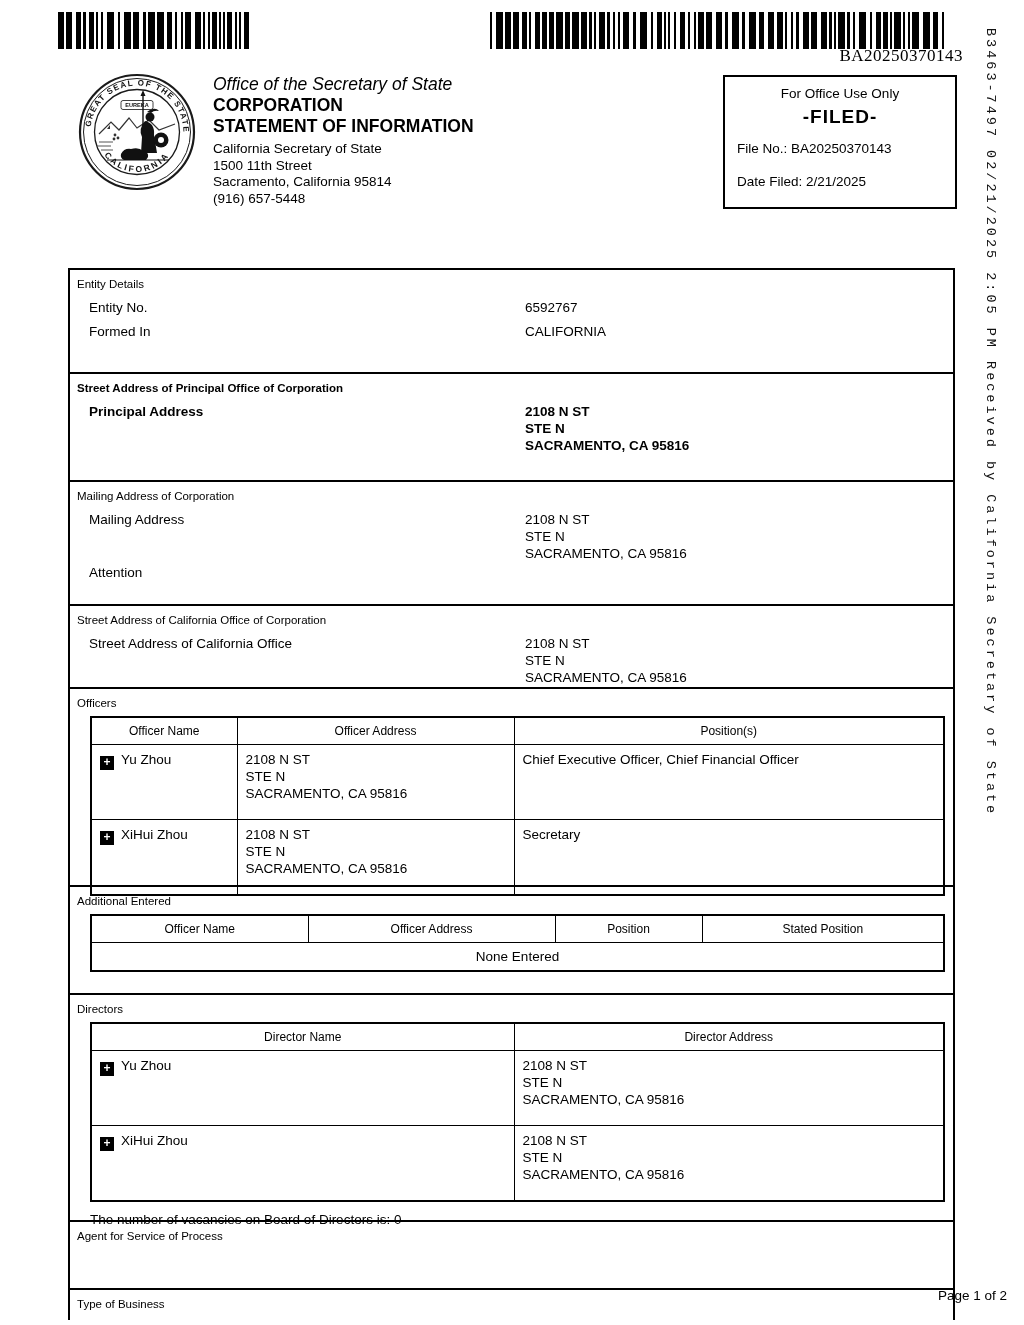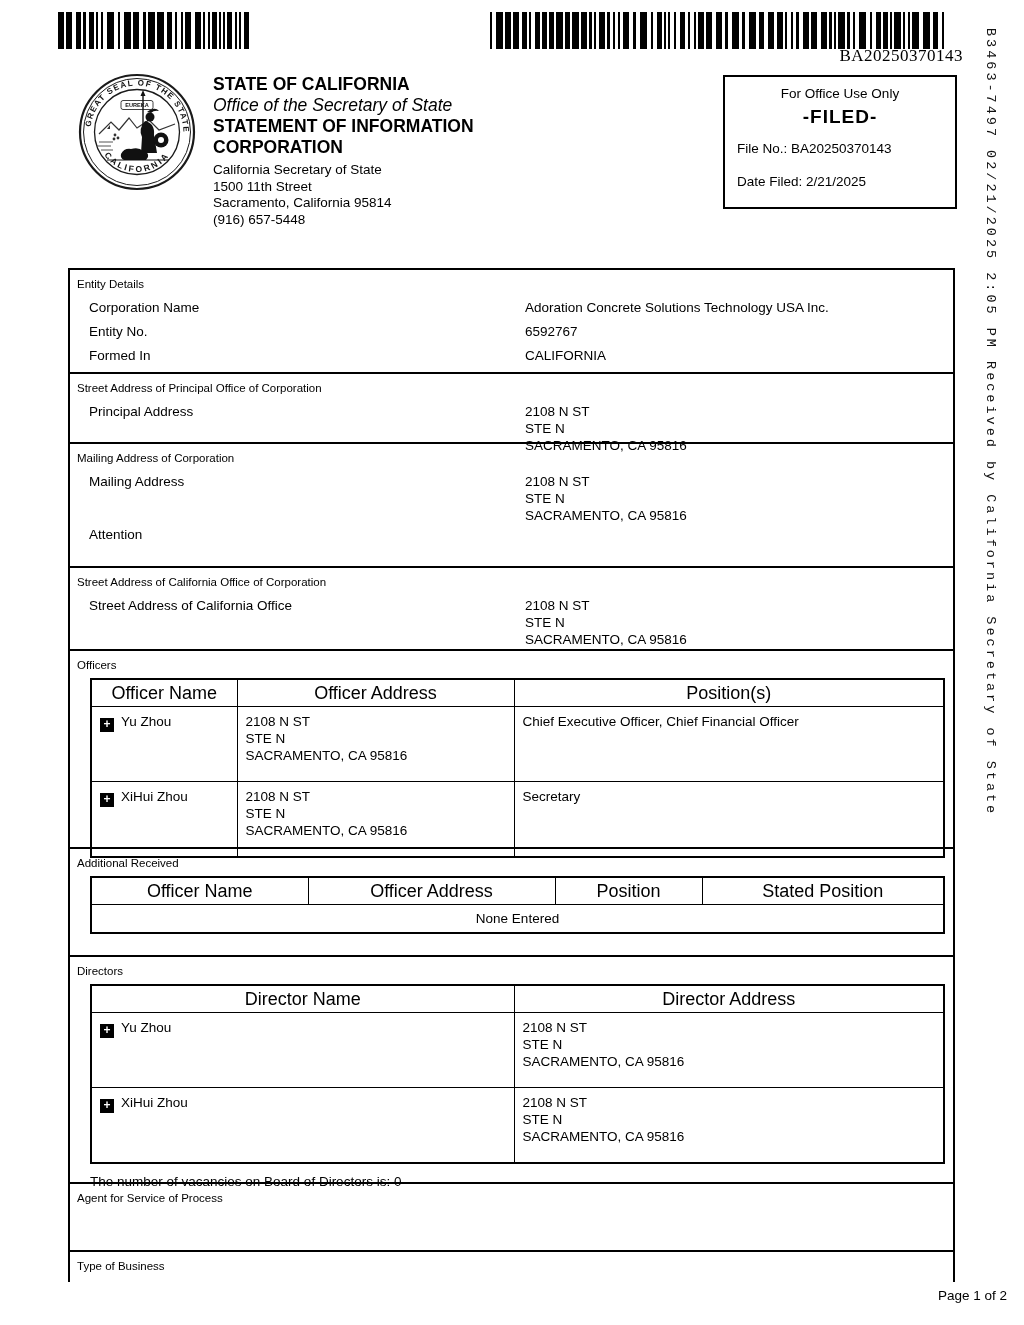--- a/index.html
+++ b/index.html
@@ -32,31 +32,31 @@
   .vside{position:absolute;left:983px;top:28px;writing-mode:vertical-rl;
          font-family:"Liberation Mono",monospace;font-size:13.5px;letter-spacing:3px;
          white-space:nowrap;color:#111;}
 
   
   .main{position:absolute;left:68px;top:268px;width:887px;box-sizing:border-box;
         border:2px solid #000;border-bottom:none;}
   .sec{box-sizing:border-box;border-bottom:2px solid #000;padding:8px 10px 0 7px;position:relative;}
   .sec:last-child{border-bottom:none;}
   .sec-label{font-size:11.5px;line-height:13px;}
-  .s-entity{height:104px;} .s-principal{height:70px;} .s-mailing{height:124px;}
+  .s-entity{height:104px;} .s-principal{height:108px;font-weight:bold;} .s-mailing{height:124px;}
   .s-ca{height:83px;} .s-officers{height:198px;} .s-additional{height:108px;}
   .s-directors{height:227px;} .s-agent{height:68px;} .s-business{height:30px;}
 
   .fld{position:relative;margin-top:9px;padding-left:12px;font-size:13.5px;line-height:15px;}
   .fval{position:absolute;left:448px;top:-1px;white-space:pre-line;line-height:17px;}
   .attn{margin-top:38px;}
 
   table.tbl{border-collapse:collapse;margin:6px 0 0 13px;width:853px;table-layout:fixed;
             border:2px solid #000;}
-  table.tbl th{border:1.5px solid #000;font-weight:normal;font-size:18px;height:24px;
+  table.tbl th{border:1.5px solid #000;font-weight:normal;font-size:12px;height:24px;
                text-align:center;padding:1px 2px;}
   table.tbl td{border:1.5px solid #000;font-size:13.5px;vertical-align:top;
                padding:6px 8px;line-height:17px;}
   table.tbl td.center{text-align:center;vertical-align:middle;padding:5px;}
   .rowtall td{height:62px;}
   .addr-cell{white-space:pre-line;}
   .plus{display:inline-block;width:14px;height:14px;background:#000;color:#fff;
         font-size:12px;line-height:13px;text-align:center;font-weight:bold;
         margin-right:7px;vertical-align:-2px;}
   .vac{margin:10px 0 16px 13px;font-size:13.5px;}
@@ -99,47 +99,42 @@
     <circle cx="84" cy="68" r="3" fill="#fff"></circle>
     <path d="M 44,82 q 3,-6 10,-5 q 8,-2 12,2 q 6,1 5,6 l -2,3 h -22 q -4,-2 -3,-6 z" fill="#111"></path>
     <line x1="30" y1="88" x2="92" y2="88" stroke="#111" stroke-width="1"></line>
     <path d="M 22,70 h 14 M 20,74 h 14 M 24,78 h 12" stroke="#555" stroke-width="1" fill="none"></path>
     <circle cx="38" cy="63" r="1.4" fill="#333"></circle>
       <circle cx="41" cy="66" r="1.4" fill="#333"></circle>
     <circle cx="37" cy="67" r="1.4" fill="#333"></circle>
   </svg>
 
   <div class="hdr">
-    <div class="t">STATE OF CALIFORNIA</div>
     <div class="t2">Office of the Secretary of State</div>
+    <div class="t">CORPORATION</div>
     <div class="t">STATEMENT OF INFORMATION</div>
-    <div class="t">CORPORATION</div>
     <div class="addr">California Secretary of State
 1500 11th Street
 Sacramento, California 95814
 (916) 657-5448</div>
   </div>
 
   <div class="officebox">
     <div class="ob-title">For Office Use Only</div>
     <div class="ob-filed">-FILED-</div>
     <div class="ob-line first">File No.: BA20250370143</div>
     <div class="ob-line">Date Filed: 2/21/2025</div>
   </div>
 
   <div class="vside">B3463-7497 02/21/2025 2:05 PM Received by California Secretary of State</div>
 
   <div class="main">
 
     <div class="sec s-entity">
       <div class="sec-label">Entity Details</div>
-      <div class="fld">
-        <span>Corporation Name</span>
-        <span class="fval">Adoration Concrete Solutions Technology USA Inc.</span>
-      </div>
       <div class="fld">
         <span>Entity No.</span>
         <span class="fval">6592767</span>
       </div>
       <div class="fld">
         <span>Formed In</span>
         <span class="fval">CALIFORNIA</span>
       </div>
     </div>
 
@@ -202,21 +197,21 @@
           <td class="addr-cell">2108 N ST
 STE N
 SACRAMENTO, CA 95816</td>
           <td>Secretary</td>
         </tr>
       </tbody>
         </table>
     </div>
 
     <div class="sec s-additional">
-      <div class="sec-label">Additional Received</div>
+      <div class="sec-label">Additional Entered</div>
       <table class="tbl">
         <colgroup>
             <col style="width:217px">
             <col style="width:247px">
             <col style="width:147px">
             <col style="width:242px">
           </colgroup>
         <tbody>
             <tr>
           <th>Officer Name</th>

